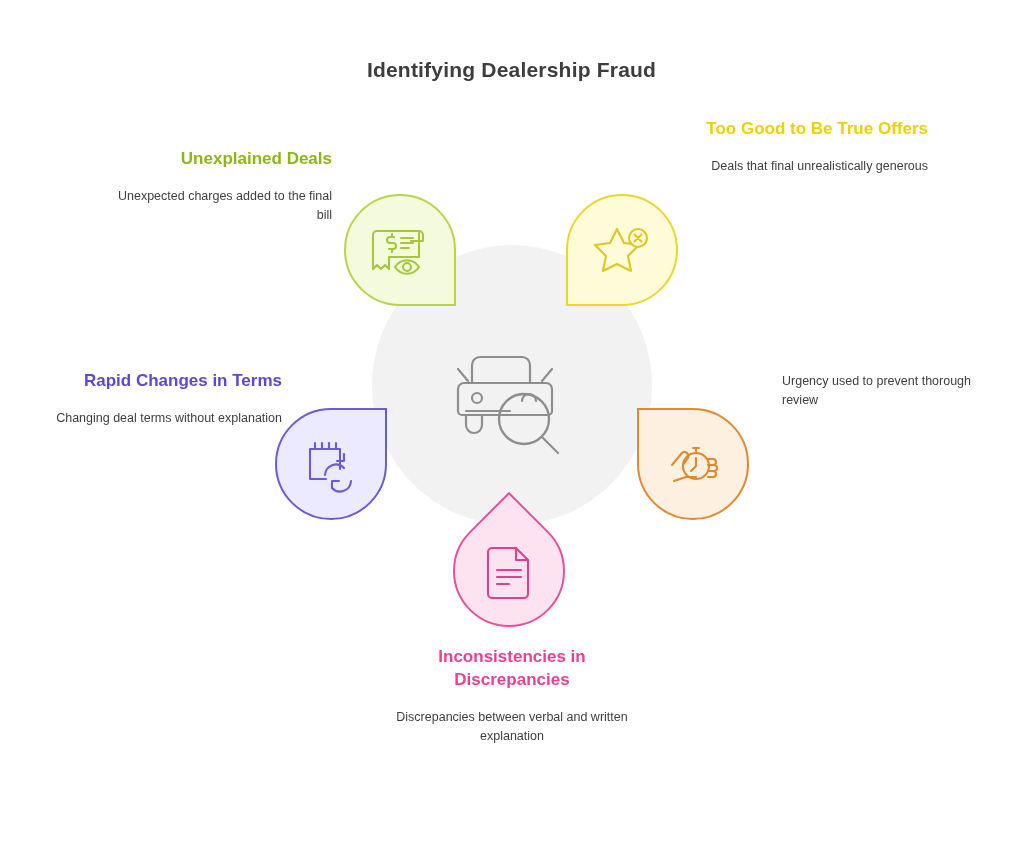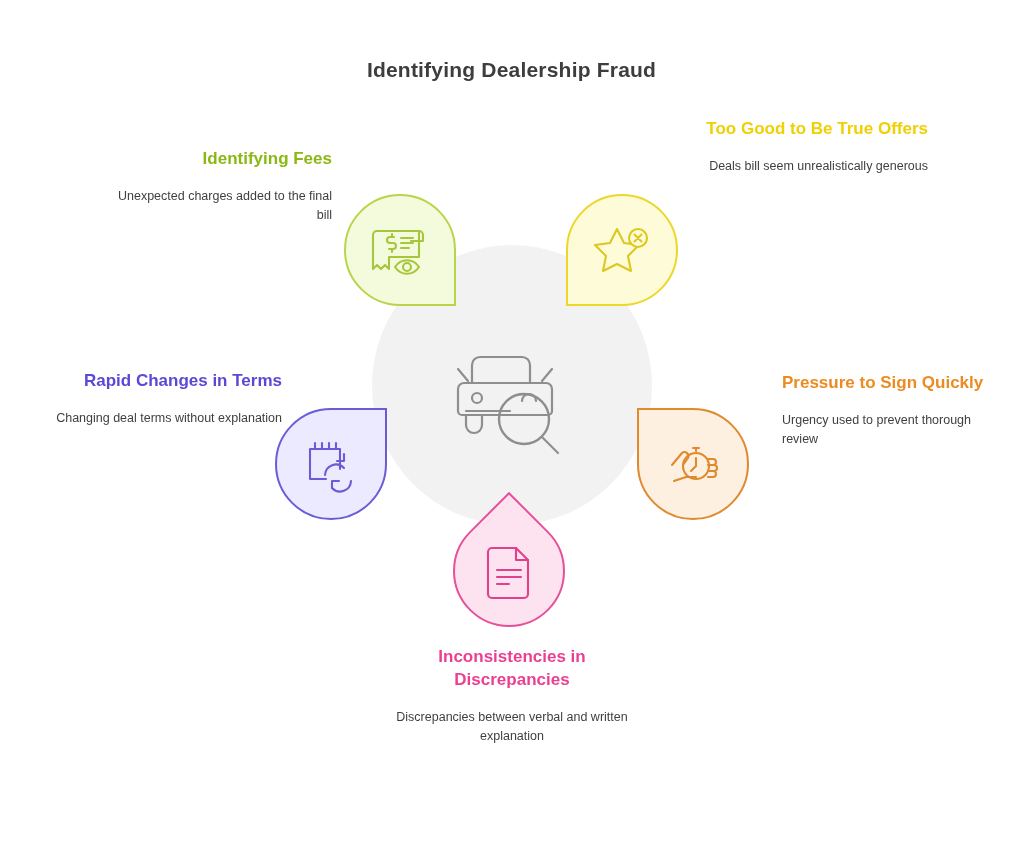--- a/index.html
+++ b/index.html
@@ -156,36 +156,35 @@
     <div class="glyph">
       <svg viewBox="0 0 62 62" fill="none" stroke="#e0418c" stroke-width="2.1" stroke-linecap="round" stroke-linejoin="round">
         <path d="M14 8 h24 l12 12 v34 a4 4 0 0 1 -4 4 h-32 a4 4 0 0 1 -4 -4 v-42 a4 4 0 0 1 4 -4 z"></path>
         <path d="M38 8 v12 h12"></path>
         <path d="M19 30 h24 M19 37 h24 M19 44 h12"></path>
       </svg>
     </div>
   </div>
 
   <div class="label lab-fees">
-    <p class="lab-title">Identifying Fees</p>
+    <p class="lab-title">Unexplained Deals</p>
     <p class="lab-body">Unexpected charges added to the final bill</p>
   </div>
 
   <div class="label lab-offers">
     <p class="lab-title">Too Good to Be True Offers</p>
-    <p class="lab-body">Deals bill seem unrealistically generous</p>
+    <p class="lab-body">Deals that final unrealistically generous</p>
   </div>
 
   <div class="label lab-terms">
     <p class="lab-title">Rapid Changes in Terms</p>
     <p class="lab-body">Changing deal terms without explanation</p>
   </div>
 
   <div class="label lab-pressure">
-    <p class="lab-title">Pressure to Sign Quickly</p>
     <p class="lab-body">Urgency used to prevent thorough review</p>
   </div>
 
   <div class="label lab-docs">
     <p class="lab-title">Inconsistencies in Discrepancies</p>
     <p class="lab-body">Discrepancies between verbal and written explanation</p>
   </div>
 
 </div>
 

